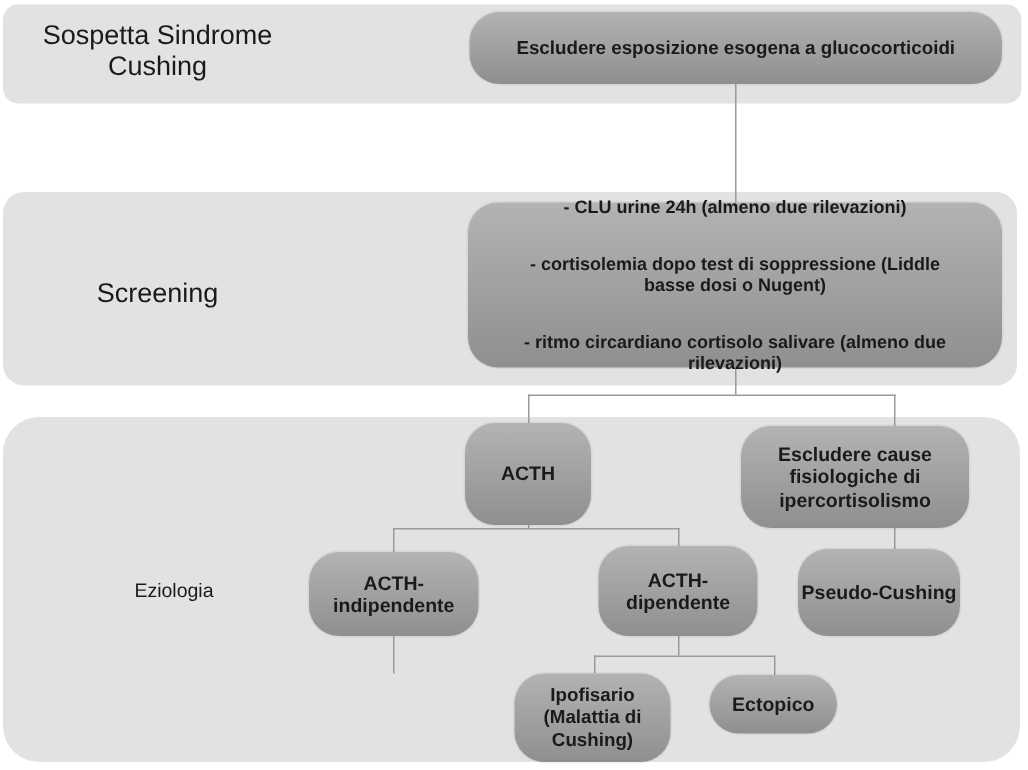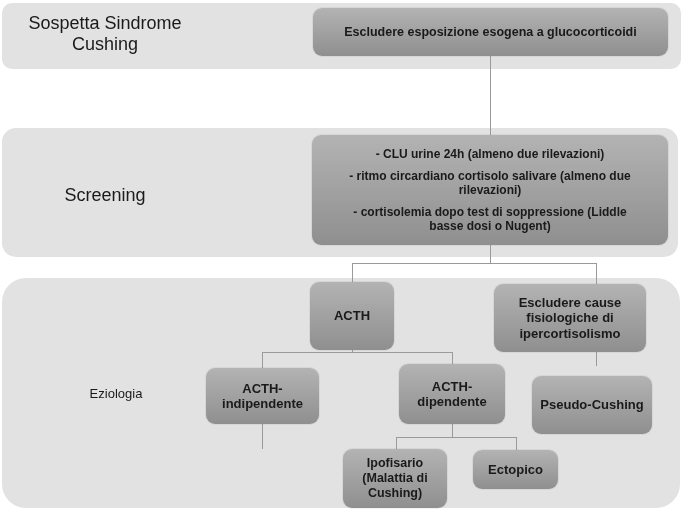--- a/index.html
+++ b/index.html
@@ -36,41 +36,41 @@
   .lbl3 { left: 0px;  top: 383px; width: 232px; font-size: 13px; }
 
   .connector {
     position: absolute;
     background: var(--line, #9a9a9a);
   }
 
   .node {
     position: absolute;
     background: linear-gradient(180deg, var(--node-top, #b3b3b3), var(--node-bottom, #8f8f8f));
-    border-radius: 9px;
+    border-radius: 20px;
     color: var(--text, #1a1a1a);
     font-weight: bold;
     font-size: 13px;
     line-height: 1.18;
     display: flex;
     align-items: center;
     justify-content: center;
     text-align: center;
     white-space: pre-line;
     box-shadow: 0 0 0 1px rgba(0,0,0,0.05);
   }
   .top-box        { left: 313px; top: 8px;   width: 355px; height: 48px;  font-size: 12.5px; }
   .screening-box  { left: 312px; top: 135px; width: 356px; height: 110px; font-size: 12px;
-                    flex-direction: column; gap: 8px; padding: 4px 8px; box-sizing: border-box; justify-content: center; }
+                    flex-direction: column; gap: 24px; padding: 4px 8px; box-sizing: border-box; justify-content: center; }
   .screening-item { width: 100%; text-align: center; white-space: pre-line; }
   .acth-box       { left: 310px; top: 282px; width: 84px;  height: 68px; }
   .escl-cause-box { left: 494px; top: 284px; width: 152px; height: 68px; }
   .acth-indip-box { left: 206px; top: 368px; width: 113px; height: 56px; }
   .acth-dip-box   { left: 399px; top: 364px; width: 106px; height: 60px; }
-  .pseudo-box     { left: 532px; top: 376px; width: 120px; height: 58px; }
+  .pseudo-box     { left: 532px; top: 366px; width: 108px; height: 58px; }
   .surren-box     { left: 208px; top: 449px; width: 110px; height: 57px; }
   .ipofis-box     { left: 343px; top: 449px; width: 104px; height: 59px; font-size: 12.5px; }
   .ectop-box      { left: 473px; top: 450px; width: 85px;  height: 39px; }
 </style>
 </head>
 <body>
 
 <div class="canvas">
 
   <div class="band band1"></div>
@@ -95,24 +95,24 @@
   <div class="connector" style="left:262px; top:424px; width:1px;   height:25px;"></div>
   <div class="connector" style="left:452px; top:424px; width:1px;   height:13px;"></div>
   <div class="connector" style="left:396px; top:437px; width:120px; height:1px;"></div>
   <div class="connector" style="left:396px; top:437px; width:1px;   height:12px;"></div>
   <div class="connector" style="left:516px; top:437px; width:1px;   height:13px;"></div>
 
   <div class="node top-box">Escludere esposizione esogena a glucocorticoidi</div>
 
   <div class="node screening-box">
     <div class="screening-item">- CLU urine 24h (almeno due rilevazioni)</div>
+    <div class="screening-item">- cortisolemia dopo test di soppressione  (Liddle
+basse dosi o Nugent)</div>
     <div class="screening-item">- ritmo circardiano cortisolo salivare (almeno due
 rilevazioni)</div>
-    <div class="screening-item">- cortisolemia dopo test di soppressione  (Liddle
-basse dosi o Nugent)</div>
   </div>
 
   <div class="node acth-box">ACTH</div>
   <div class="node escl-cause-box">Escludere cause
 fisiologiche di
 ipercortisolismo</div>
   <div class="node acth-indip-box">ACTH-
 indipendente</div>
   <div class="node acth-dip-box">ACTH-
 dipendente</div>

